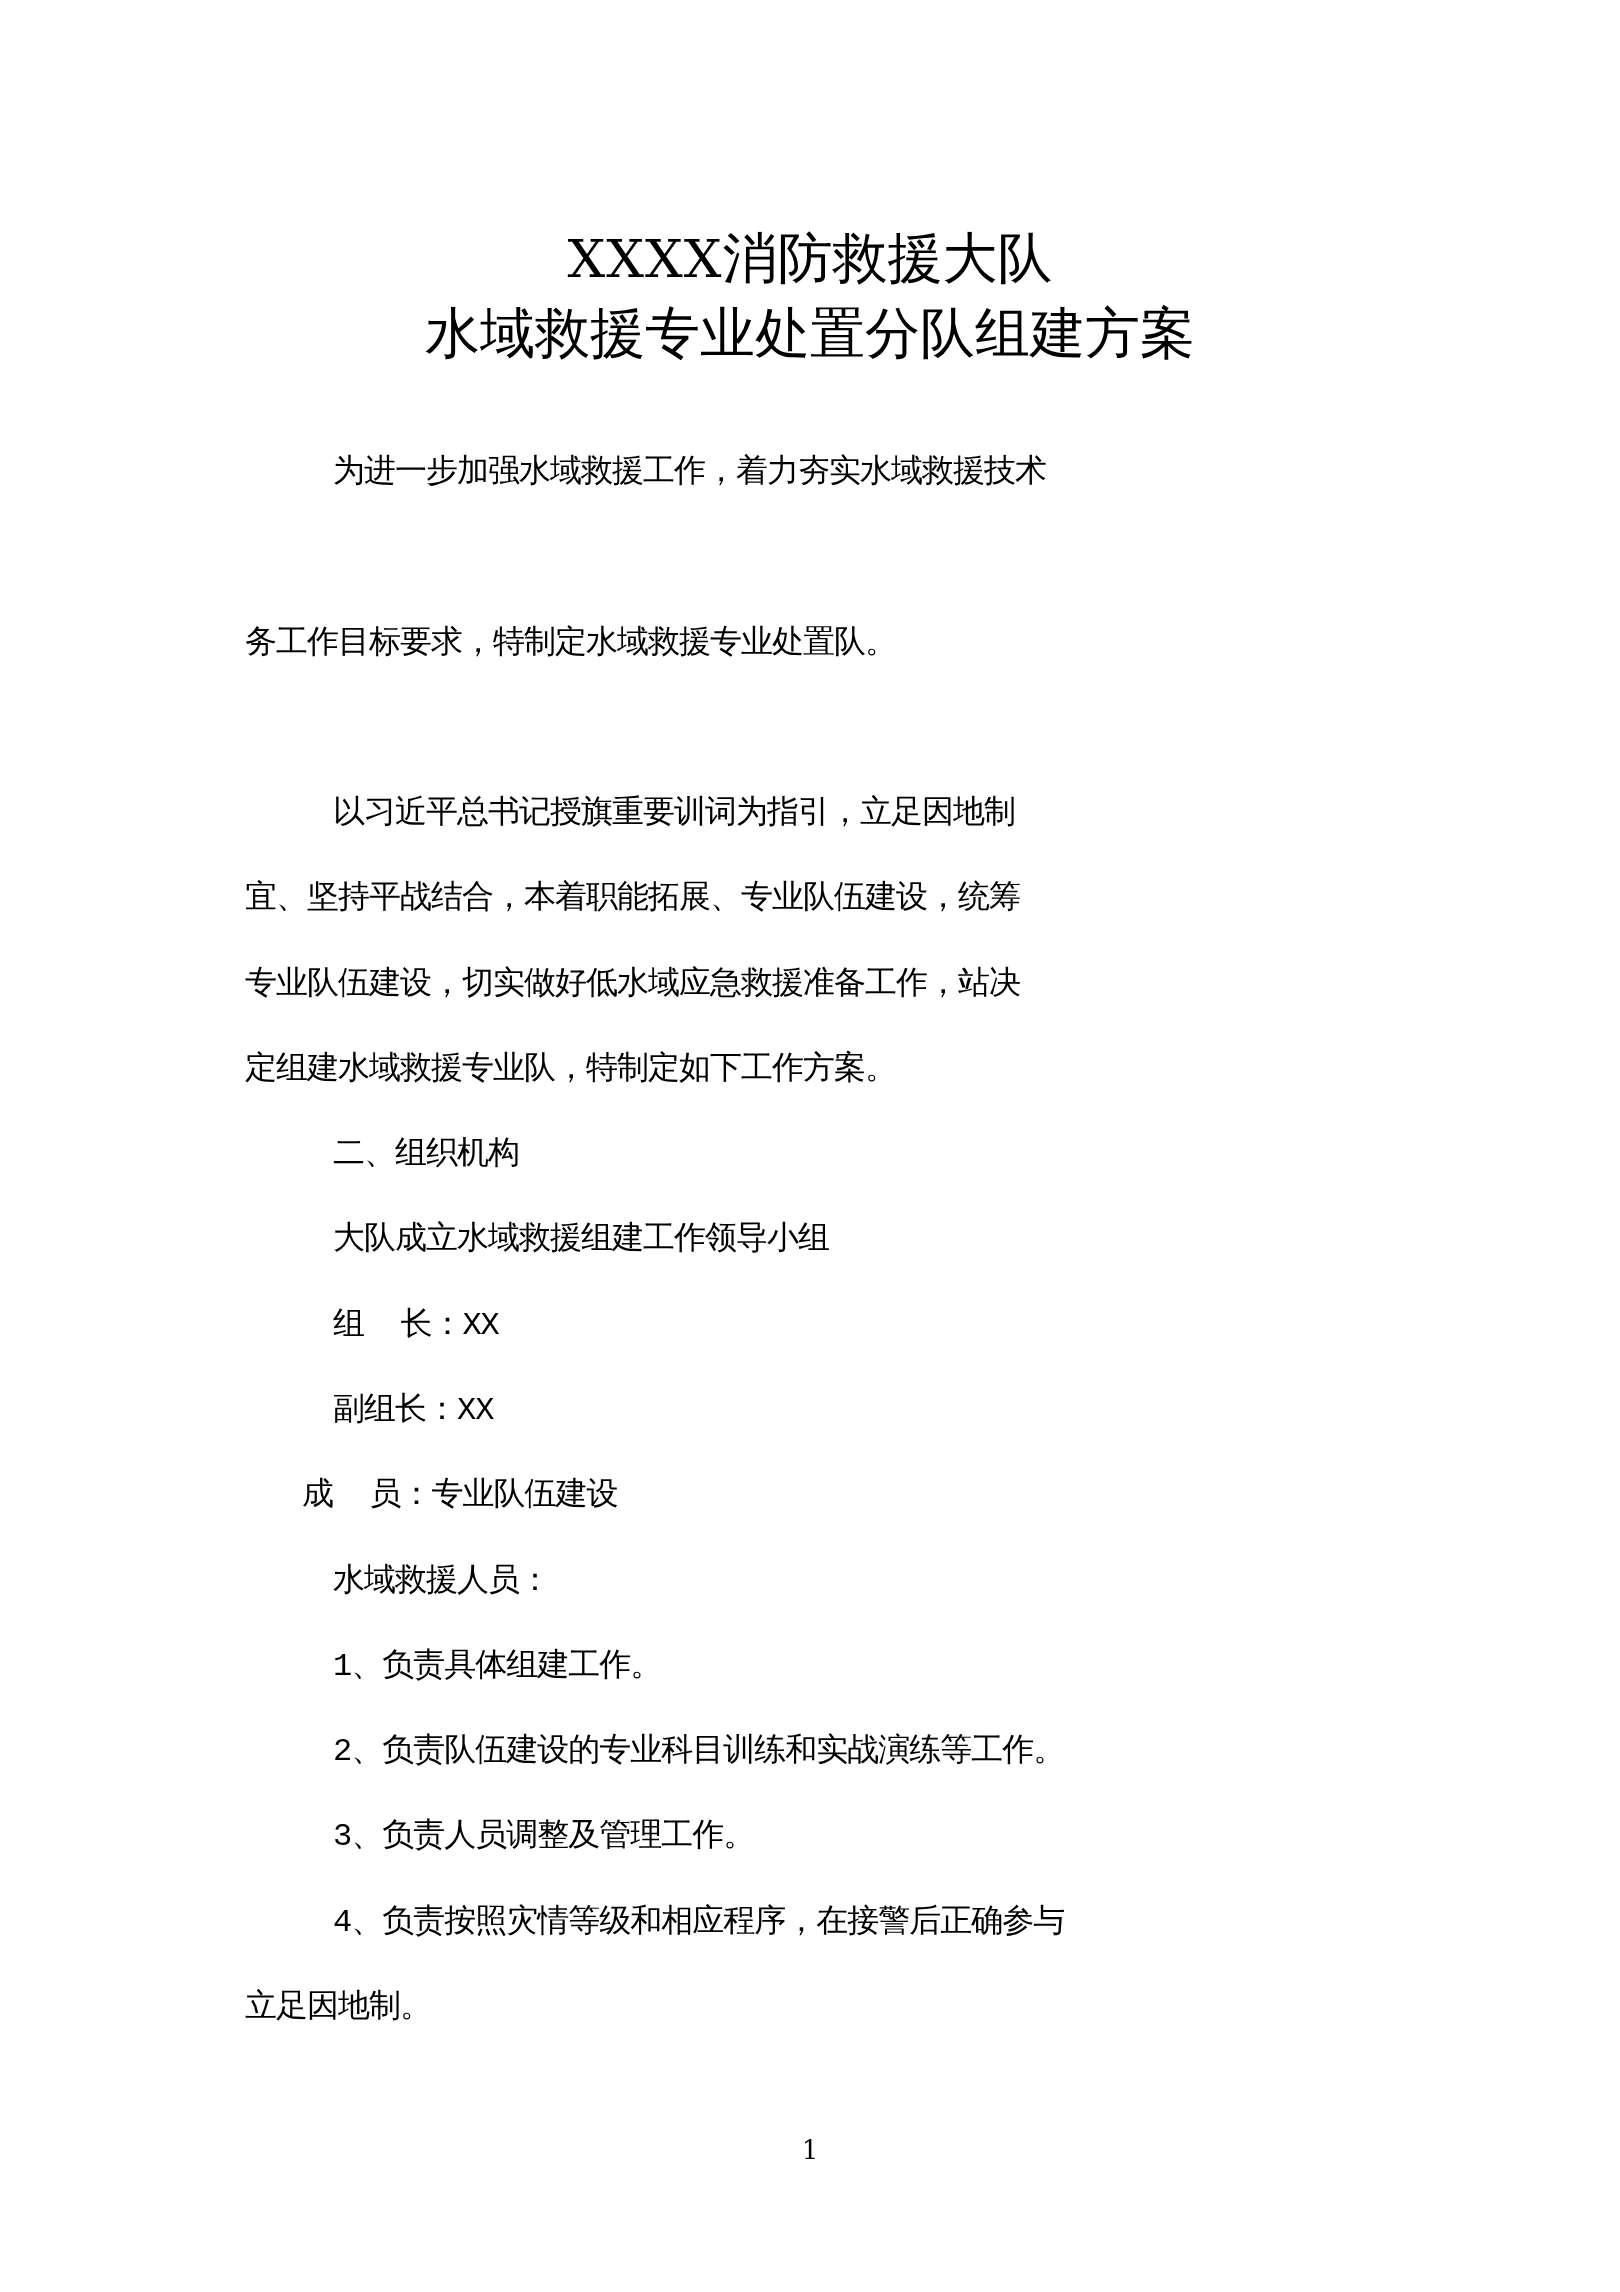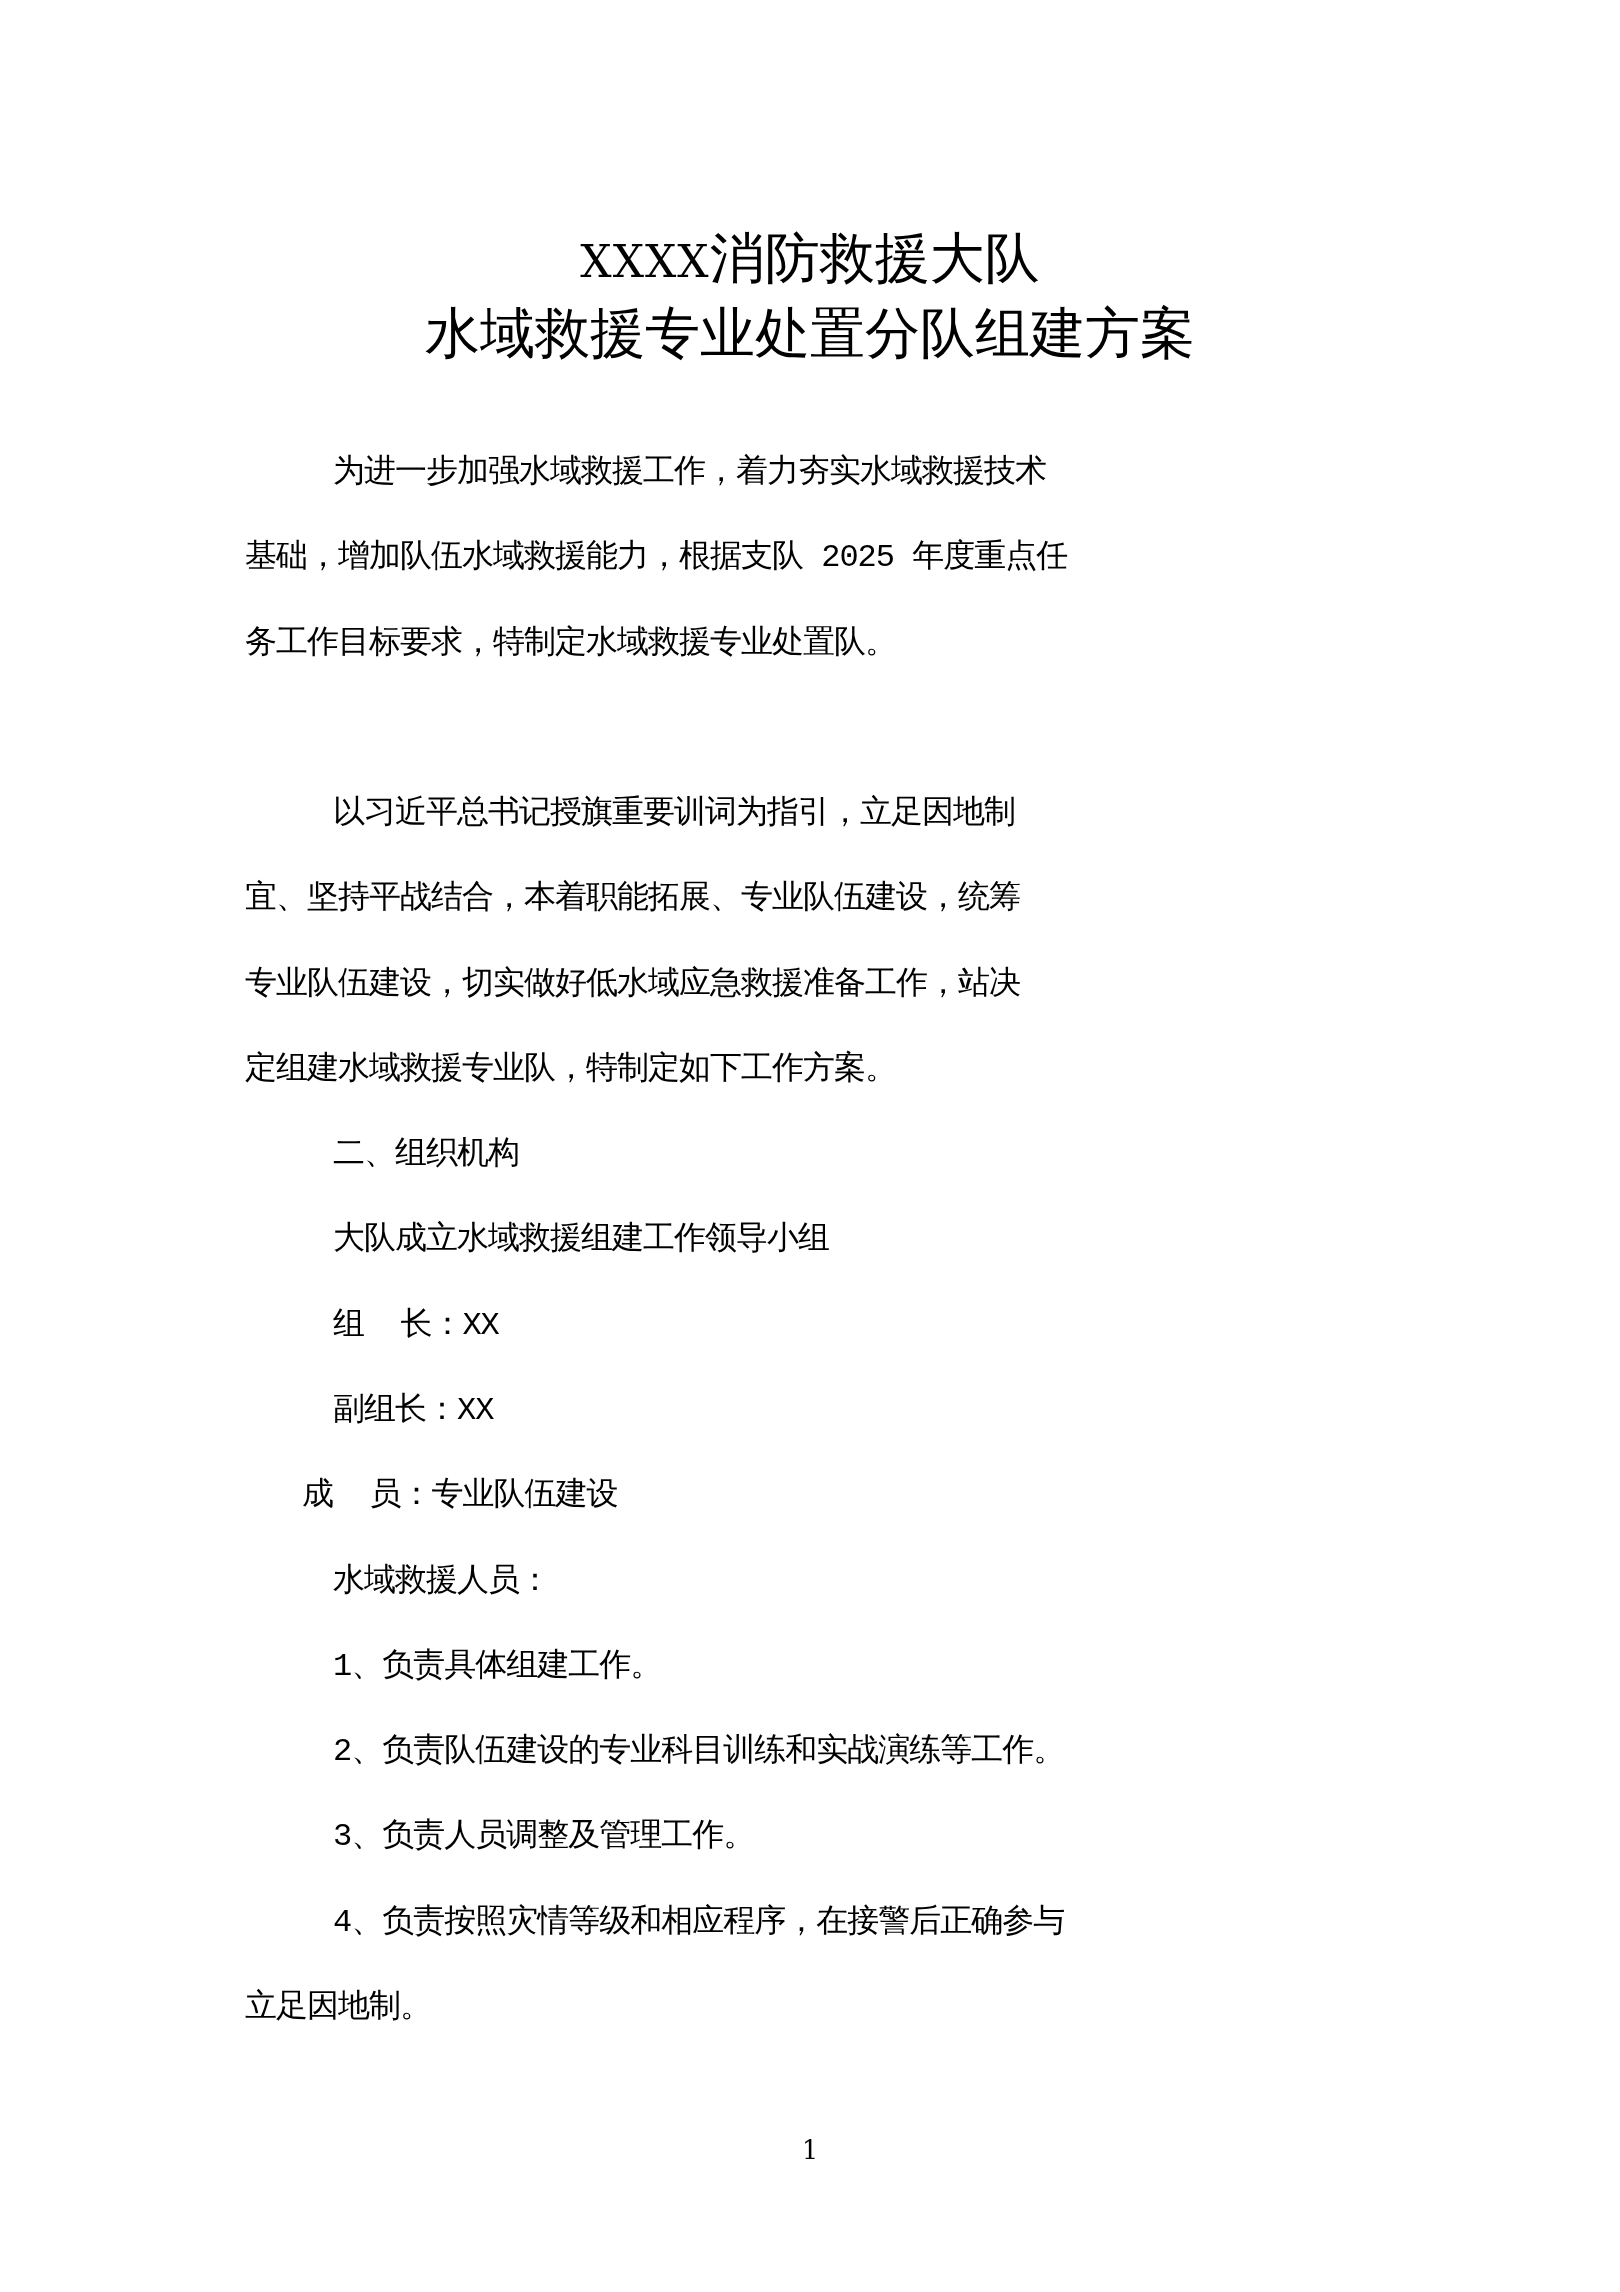--- a/index.html
+++ b/index.html
@@ -1,35 +1,34 @@
 <!DOCTYPE html>
 <html><head>
 <meta charset="utf-8">
 <style>
   html, body { margin: 0; padding: 0; background: #ffffff; }
   body { width: 1620px; height: 2293px; position: relative; overflow: hidden; color: #000; }
   .page { position: absolute; left: 0; top: 0; width: 1620px; height: 2293px; }
   .title { position: absolute; left: 0; width: 1620px; text-align: center; font-family: "DejaVu Sans", sans-serif; font-size: 55px; line-height: 88px; }
   .title1 { top: 214px; }
-  .title1 .latin { font-family: "DejaVu Serif", serif; font-size: 44px; letter-spacing: 1px; }
+  .title1 .latin { font-family: "DejaVu Serif", serif; font-size: 53px; letter-spacing: 1px; }
   .title2 { top: 289px; }
   .line { position: absolute; left: 245px; font-family: Liberation Mono, monospace; font-size: 32px; line-height: 59px; white-space: nowrap; letter-spacing: -1px; }
   .indent { left: 333px; }
   .member { left: 302px; }
   .page-number { position: absolute; top: 2135px; left: 0; width: 1620px; text-align: center; font-family: "DejaVu Serif", serif; font-size: 25.5px; }
 </style>
 </head>
 <body>
 
 <div class="page">
   <div class="title title1"><span class="latin">XXXX</span><span>消防救援大队</span></div>
   <div class="title title2">水域救援专业处置分队组建方案</div>
 
   <div class="line indent" style="top:443px">为进一步加强水域救援工作，着力夯实水域救援技术</div>
-  <div class="line" style="top:528px">基础，增加队伍水域救援能力，根据支队 2025 年度重点任</div>
   <div class="line" style="top:614px">务工作目标要求，特制定水域救援专业处置队。</div>
 
   <div class="line indent" style="top:784px">以习近平总书记授旗重要训词为指引，立足因地制</div>
   <div class="line" style="top:869px">宜、坚持平战结合，本着职能拓展、专业队伍建设，统筹</div>
   <div class="line" style="top:955px">专业队伍建设，切实做好低水域应急救援准备工作，站决</div>
   <div class="line" style="top:1040px">定组建水域救援专业队，特制定如下工作方案。</div>
 
   <div class="line indent" style="top:1125px">二、组织机构</div>
   <div class="line indent" style="top:1210px">大队成立水域救援组建工作领导小组</div>
   <div class="line indent" style="top:1296px; white-space:pre">组  长：XX</div>

